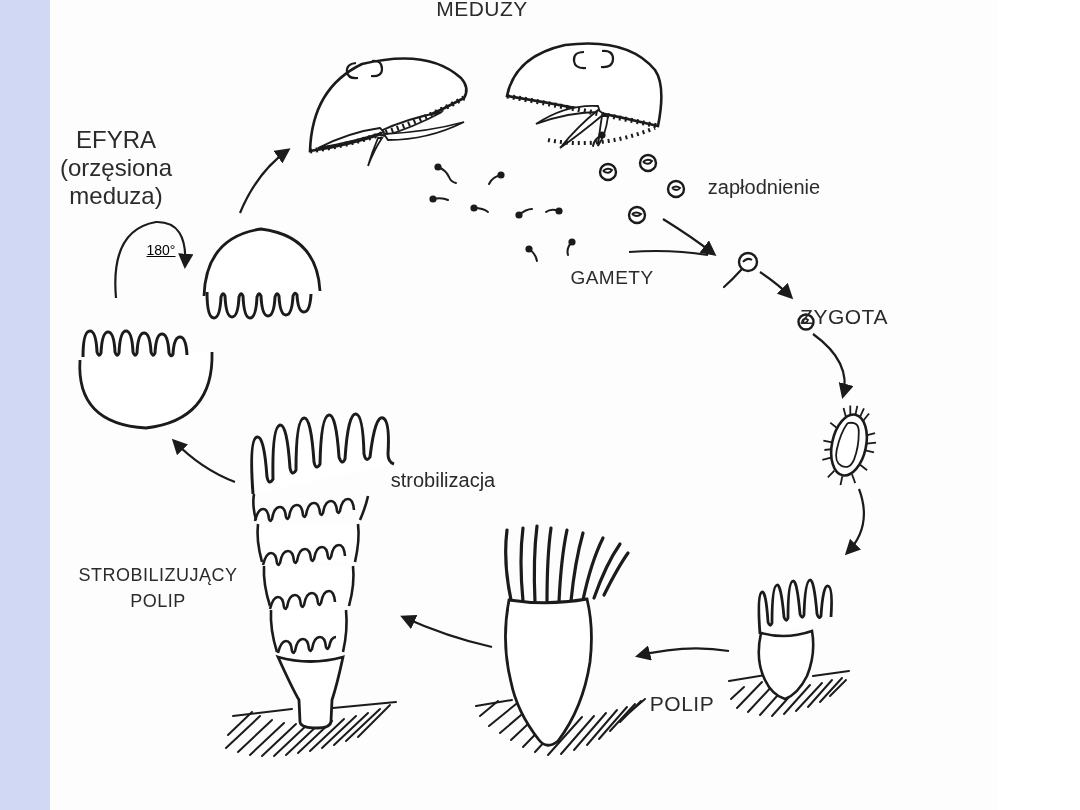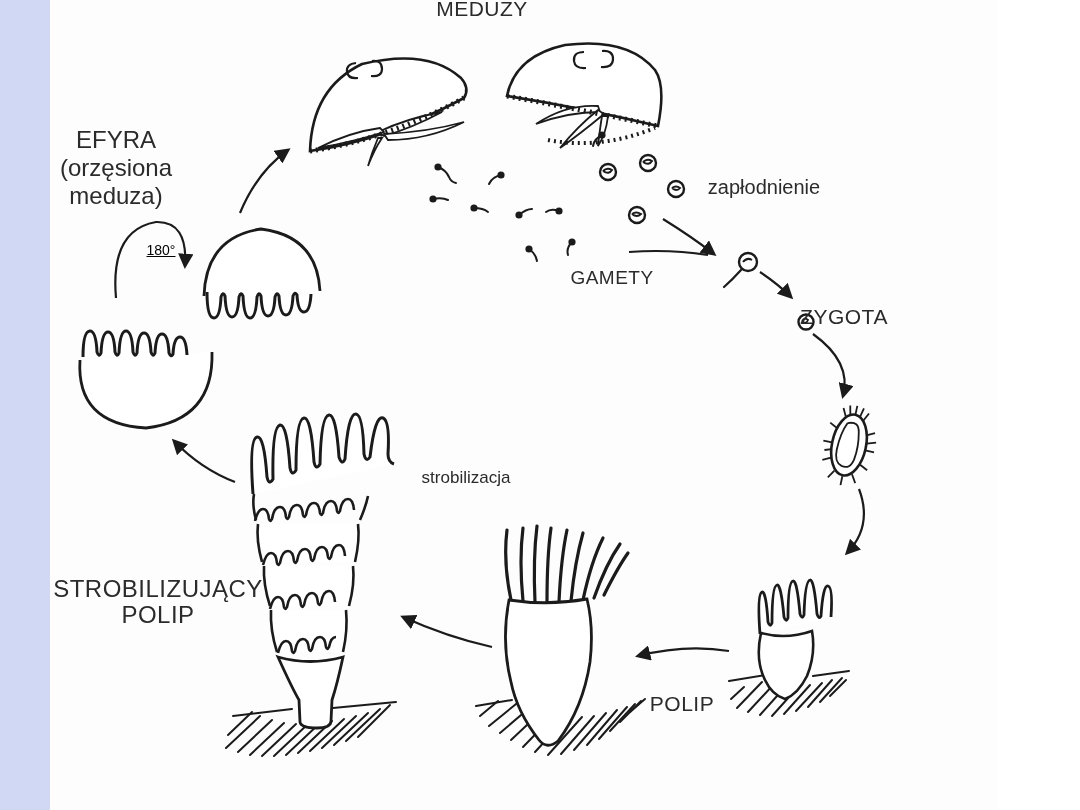--- a/index.html
+++ b/index.html
@@ -24,22 +24,22 @@
     line-height:1.3;
   }
   .caps{letter-spacing:0.5px;}
   .lbl-meduzy{left:482px;top:-5px;font-size:21px;}
   .lbl-efyra{left:116px;top:126px;font-size:24px;line-height:28px;white-space:normal;width:170px;}
   .lbl-rot{left:161px;top:241px;font-size:14px;color:#000000;text-decoration:underline;}
   .lbl-gamety{left:612px;top:266px;font-size:19px;}
   .lbl-zaplodnienie{left:764px;top:158px;font-size:20px;margin-top:16px;}
   .lbl-zygota{left:844px;top:283px;font-size:21px;margin-top:20px;}
   .lbl-planula{left:962px;top:446px;font-size:19px;line-height:26px;white-space:normal;width:170px;}
-  .lbl-strobilizacja{left:466px;top:467px;font-size:17px;}
-  .lbl-strobpolip{left:158px;top:576px;font-size:24px;line-height:26px;white-space:normal;width:210px;}
+  .lbl-strobilizacja{left:443px;top:467px;font-size:20px;}
+  .lbl-strobpolip{left:158px;top:562px;font-size:18px;line-height:26px;white-space:normal;width:210px;}
   .lbl-polip{left:682px;top:690px;font-size:21px;}
 </style>
 </head>
 <body>
 
 <div class="page">
 
   <div class="canvas"></div>
   <div class="strip strip-left"></div>
 

